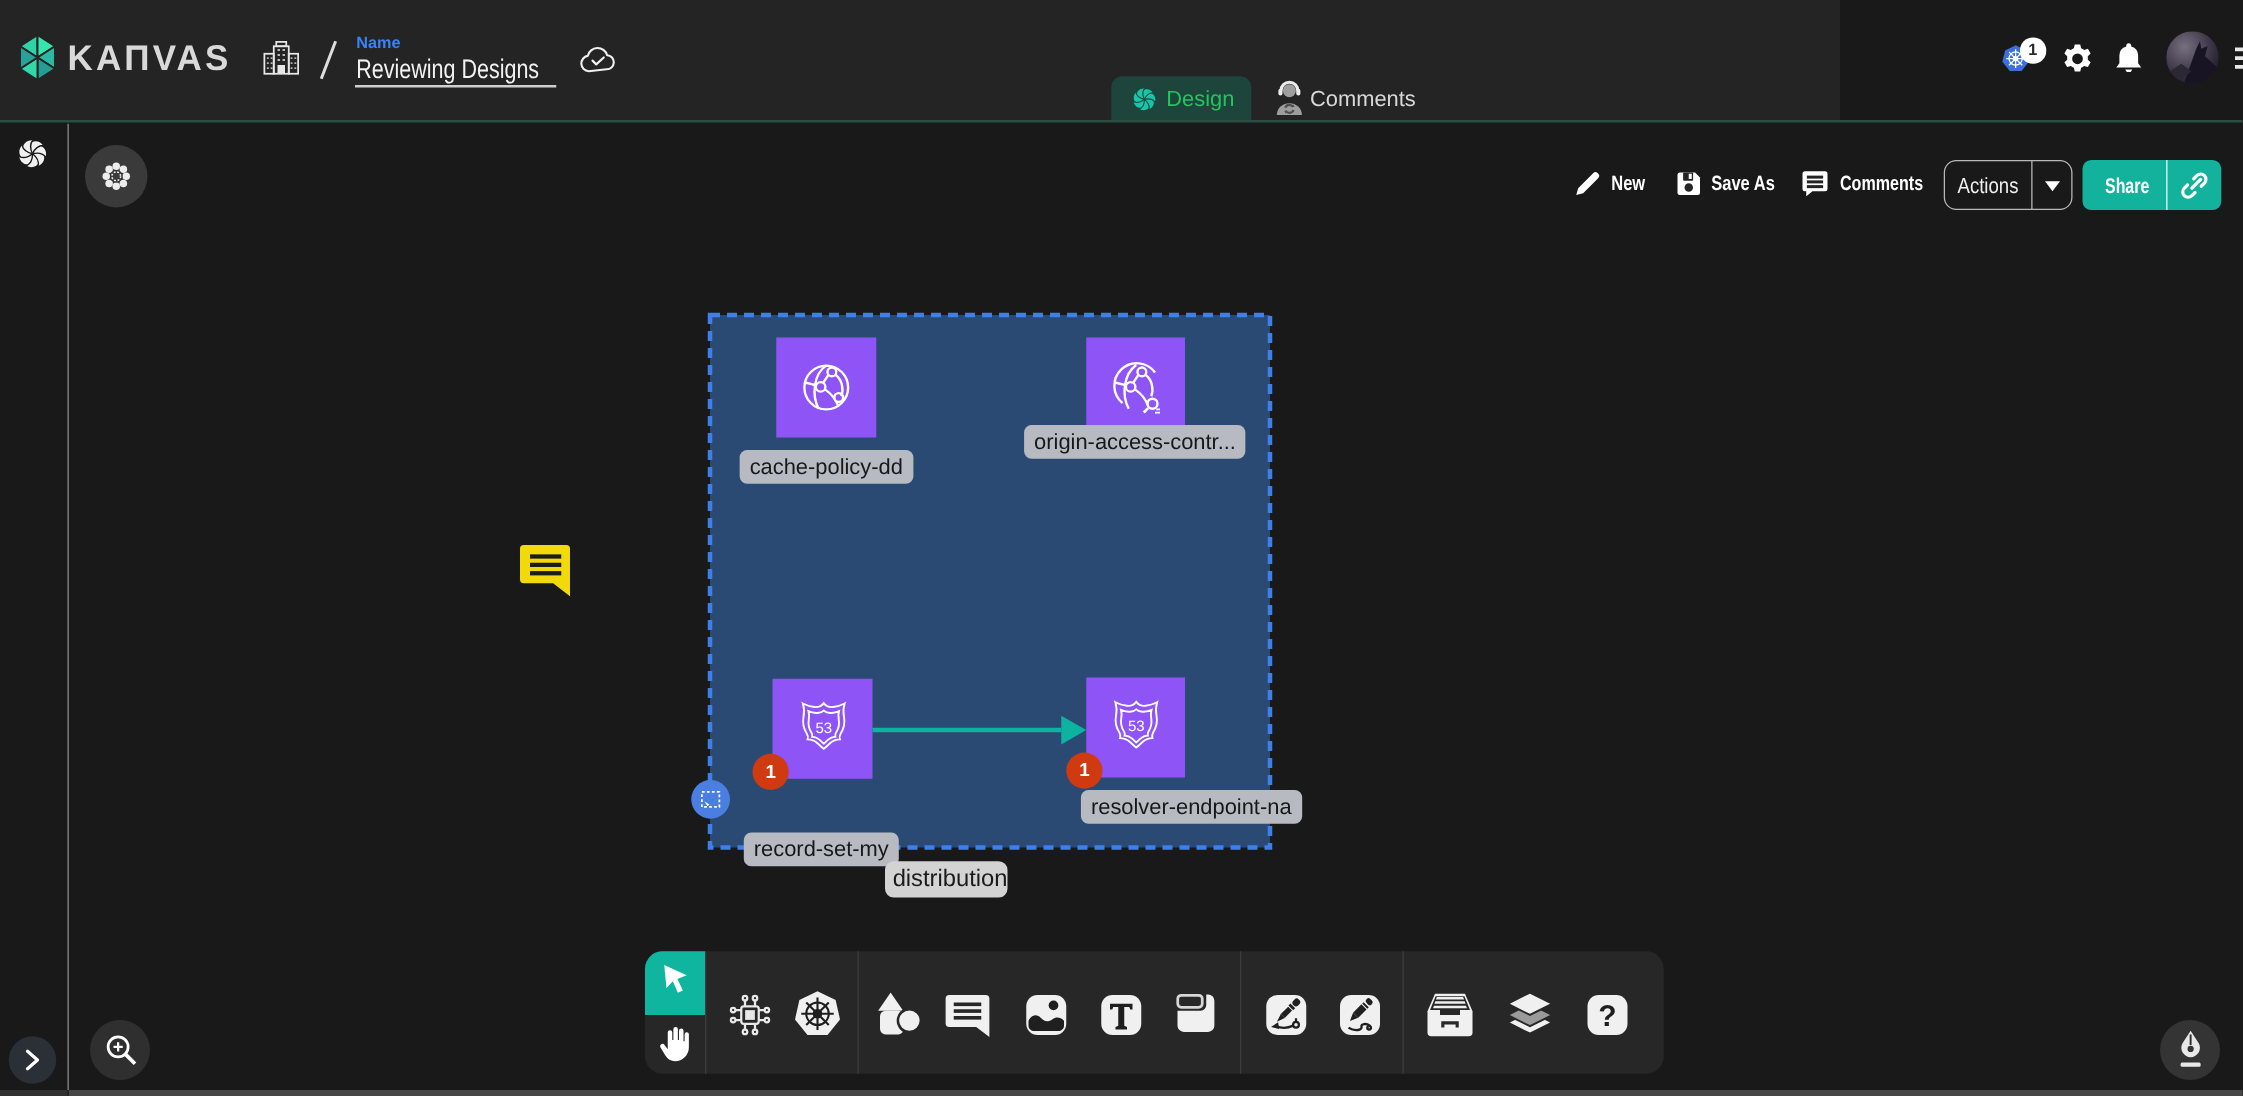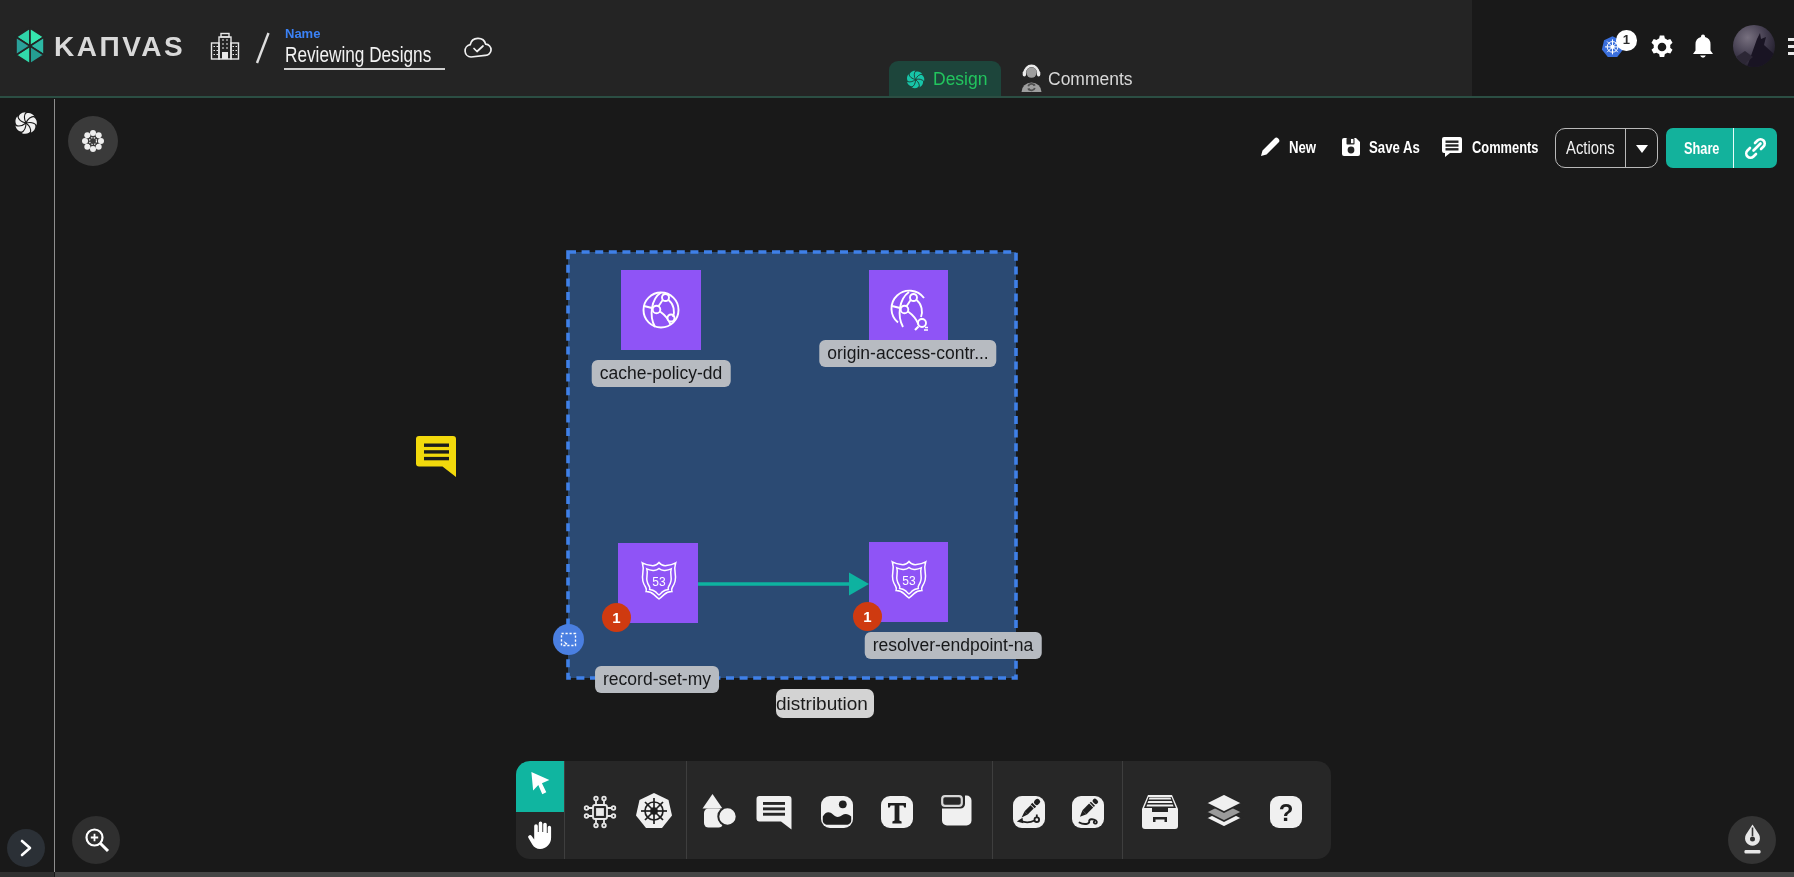--- a/index.html
+++ b/index.html
@@ -305,22 +305,22 @@
      color:#fff;font-size:15px;font-weight:bold;text-align:center;line-height:29px">1</div>
 <div class="abs" style="left:853px;top:602px;width:29px;height:29px;border-radius:50%;background:#cf3a10;
      color:#fff;font-size:15px;font-weight:bold;text-align:center;line-height:29px">1</div>
 
 <div class="abs" style="left:553px;top:624px;width:31px;height:31px;border-radius:50%;background:#4a7fe1"></div>
 <svg class="abs" style="left:560px;top:632px" width="17" height="15" viewBox="0 0 17 15" fill="none" stroke="#fff" stroke-width="1.4">
   <rect x="1.5" y="1.5" width="14" height="12" stroke-dasharray="2.2 1.8"></rect>
   <path d="M3.5 9 l2.5 4 1.5 -1.5 z" fill="#fff" stroke="none"></path>
 </svg>
 
-<div class="abs" style="left:776px;top:689px;width:98px;height:29px;background:#d3d3d3;border-radius:7px;
-     color:#1b1b1b;font-size:19px;text-align:left;line-height:29px">distribution</div>
+<div class="abs" style="left:708px;top:689px;width:98px;height:29px;background:#d3d3d3;border-radius:7px;
+     color:#1b1b1b;font-size:19px;text-align:right;line-height:29px">distribution</div>
 
 <svg class="abs" style="left:414px;top:434px" width="46" height="46" viewBox="0 0 46 46">
   <path d="M5 2 h34 a3 3 0 0 1 3 3 v21 l0 17 L28.5 32.5 H5 a3 3 0 0 1 -3 -3 V5 a3 3 0 0 1 3 -3 z" fill="#f2d90c"></path>
   <rect x="10" y="9.5" width="25" height="3.4" fill="#1c1c1c"></rect>
   <rect x="10" y="16.2" width="25" height="3.4" fill="#1c1c1c"></rect>
   <rect x="10" y="22.9" width="25" height="3.4" fill="#1c1c1c"></rect>
 </svg>
 <div id="sidebar-line"></div>
 
 <div class="abs" style="left:516px;top:761px;width:815px;height:98px;background:#272727;border-radius:14px"></div>

